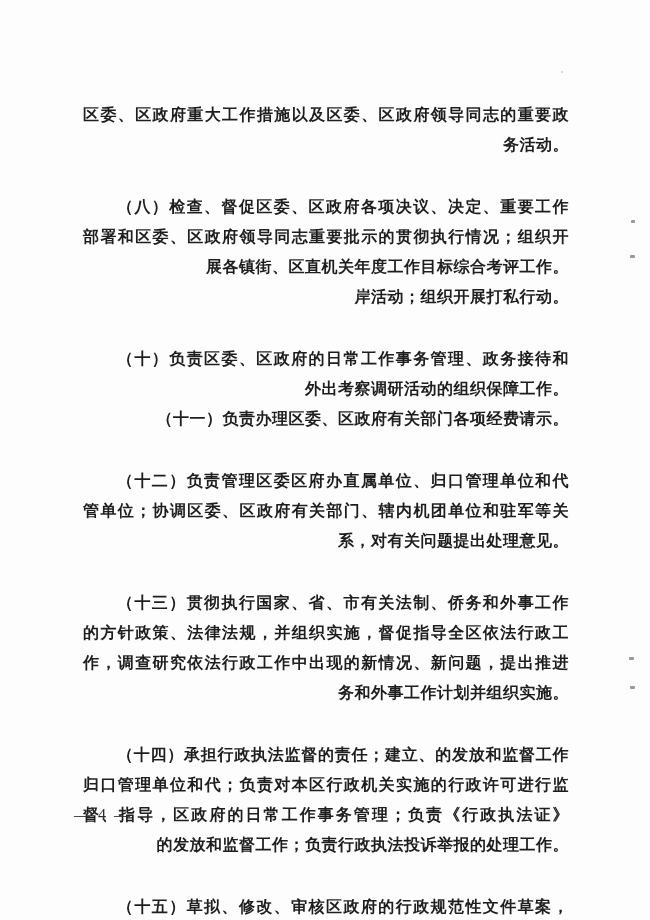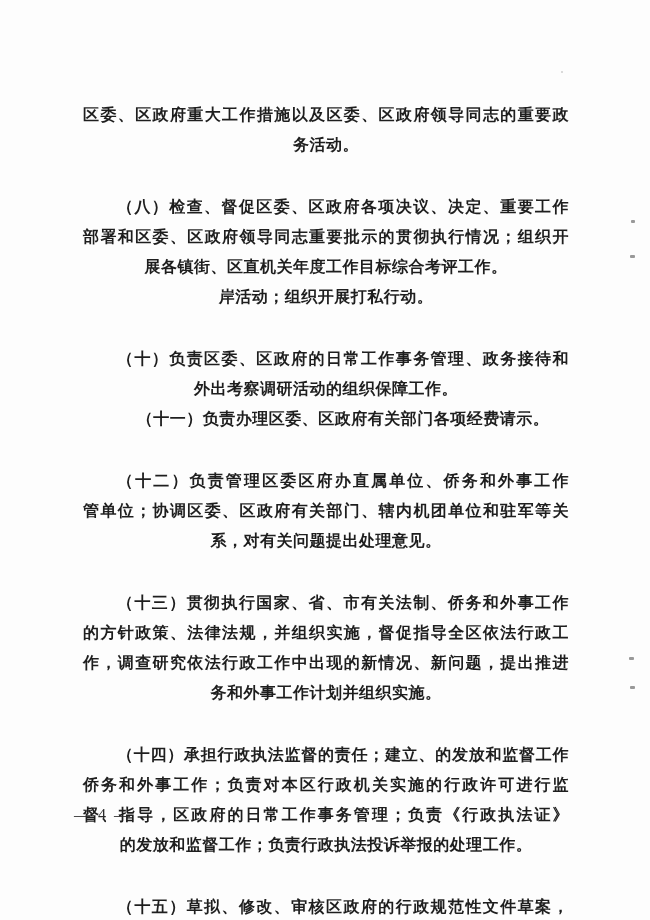--- a/index.html
+++ b/index.html
@@ -21,21 +21,21 @@
     top: 100px;
     width: 486px;
     color: #1e1e1e;
     font-size: 16px;
     line-height: 30px;
     font-weight: 700;
     letter-spacing: 0.5px;
   }
   .line {
     height: 30px;
-    text-align: center;
+    text-align: right;
     white-space: nowrap;
   }
   .line.j {
     white-space: normal;
     text-align: justify;
     text-align-last: justify;
     text-justify: inter-character;
   }
   .line.ind {
     padding-left: 34px;
@@ -73,29 +73,29 @@
   <div class="text-block">
     <div class="line j">区委、区政府重大工作措施以及区委、区政府领导同志的重要政</div>
     <div class="line">务活动。</div>
     <div class="line j ind">（八）检查、督促区委、区政府各项决议、决定、重要工作</div>
     <div class="line j">部署和区委、区政府领导同志重要批示的贯彻执行情况；组织开</div>
     <div class="line">展各镇街、区直机关年度工作目标综合考评工作。</div>
     <div class="line">岸活动；组织开展打私行动。</div>
     <div class="line j ind">（十）负责区委、区政府的日常工作事务管理、政务接待和</div>
     <div class="line">外出考察调研活动的组织保障工作。</div>
     <div class="line ind">（十一）负责办理区委、区政府有关部门各项经费请示。</div>
-    <div class="line j ind">（十二）负责管理区委区府办直属单位、侨务和外事工作</div>
+    <div class="line j ind">（十二）负责管理区委区府办直属单位、归口管理单位和代</div>
     <div class="line j">管单位；协调区委、区政府有关部门、辖内机团单位和驻军等关</div>
     <div class="line">系，对有关问题提出处理意见。</div>
     <div class="line j ind">（十三）贯彻执行国家、省、市有关法制、侨务和外事工作</div>
     <div class="line j">的方针政策、法律法规，并组织实施，督促指导全区依法行政工</div>
     <div class="line j">作，调查研究依法行政工作中出现的新情况、新问题，提出推进</div>
     <div class="line">务和外事工作计划并组织实施。</div>
     <div class="line j ind">（十四）承担行政执法监督的责任；建立、的发放和监督工作</div>
-    <div class="line j">侨务和外事工作；负责对本区行政机关实施的行政许可进行监</div>
+    <div class="line j">归口管理单位和代；负责对本区行政机关实施的行政许可进行监</div>
     <div class="line j">督、指导，区政府的日常工作事务管理；负责《行政执法证》</div>
     <div class="line">的发放和监督工作；负责行政执法投诉举报的处理工作。</div>
     <div class="line j ind">（十五）草拟、修改、审核区政府的行政规范性文件草案，</div>
   </div>
 
   <div class="footer">— 4 —</div>
 
   <div class="speck s1"></div>
   <div class="speck s2"></div>
   <div class="speck s3"></div>

